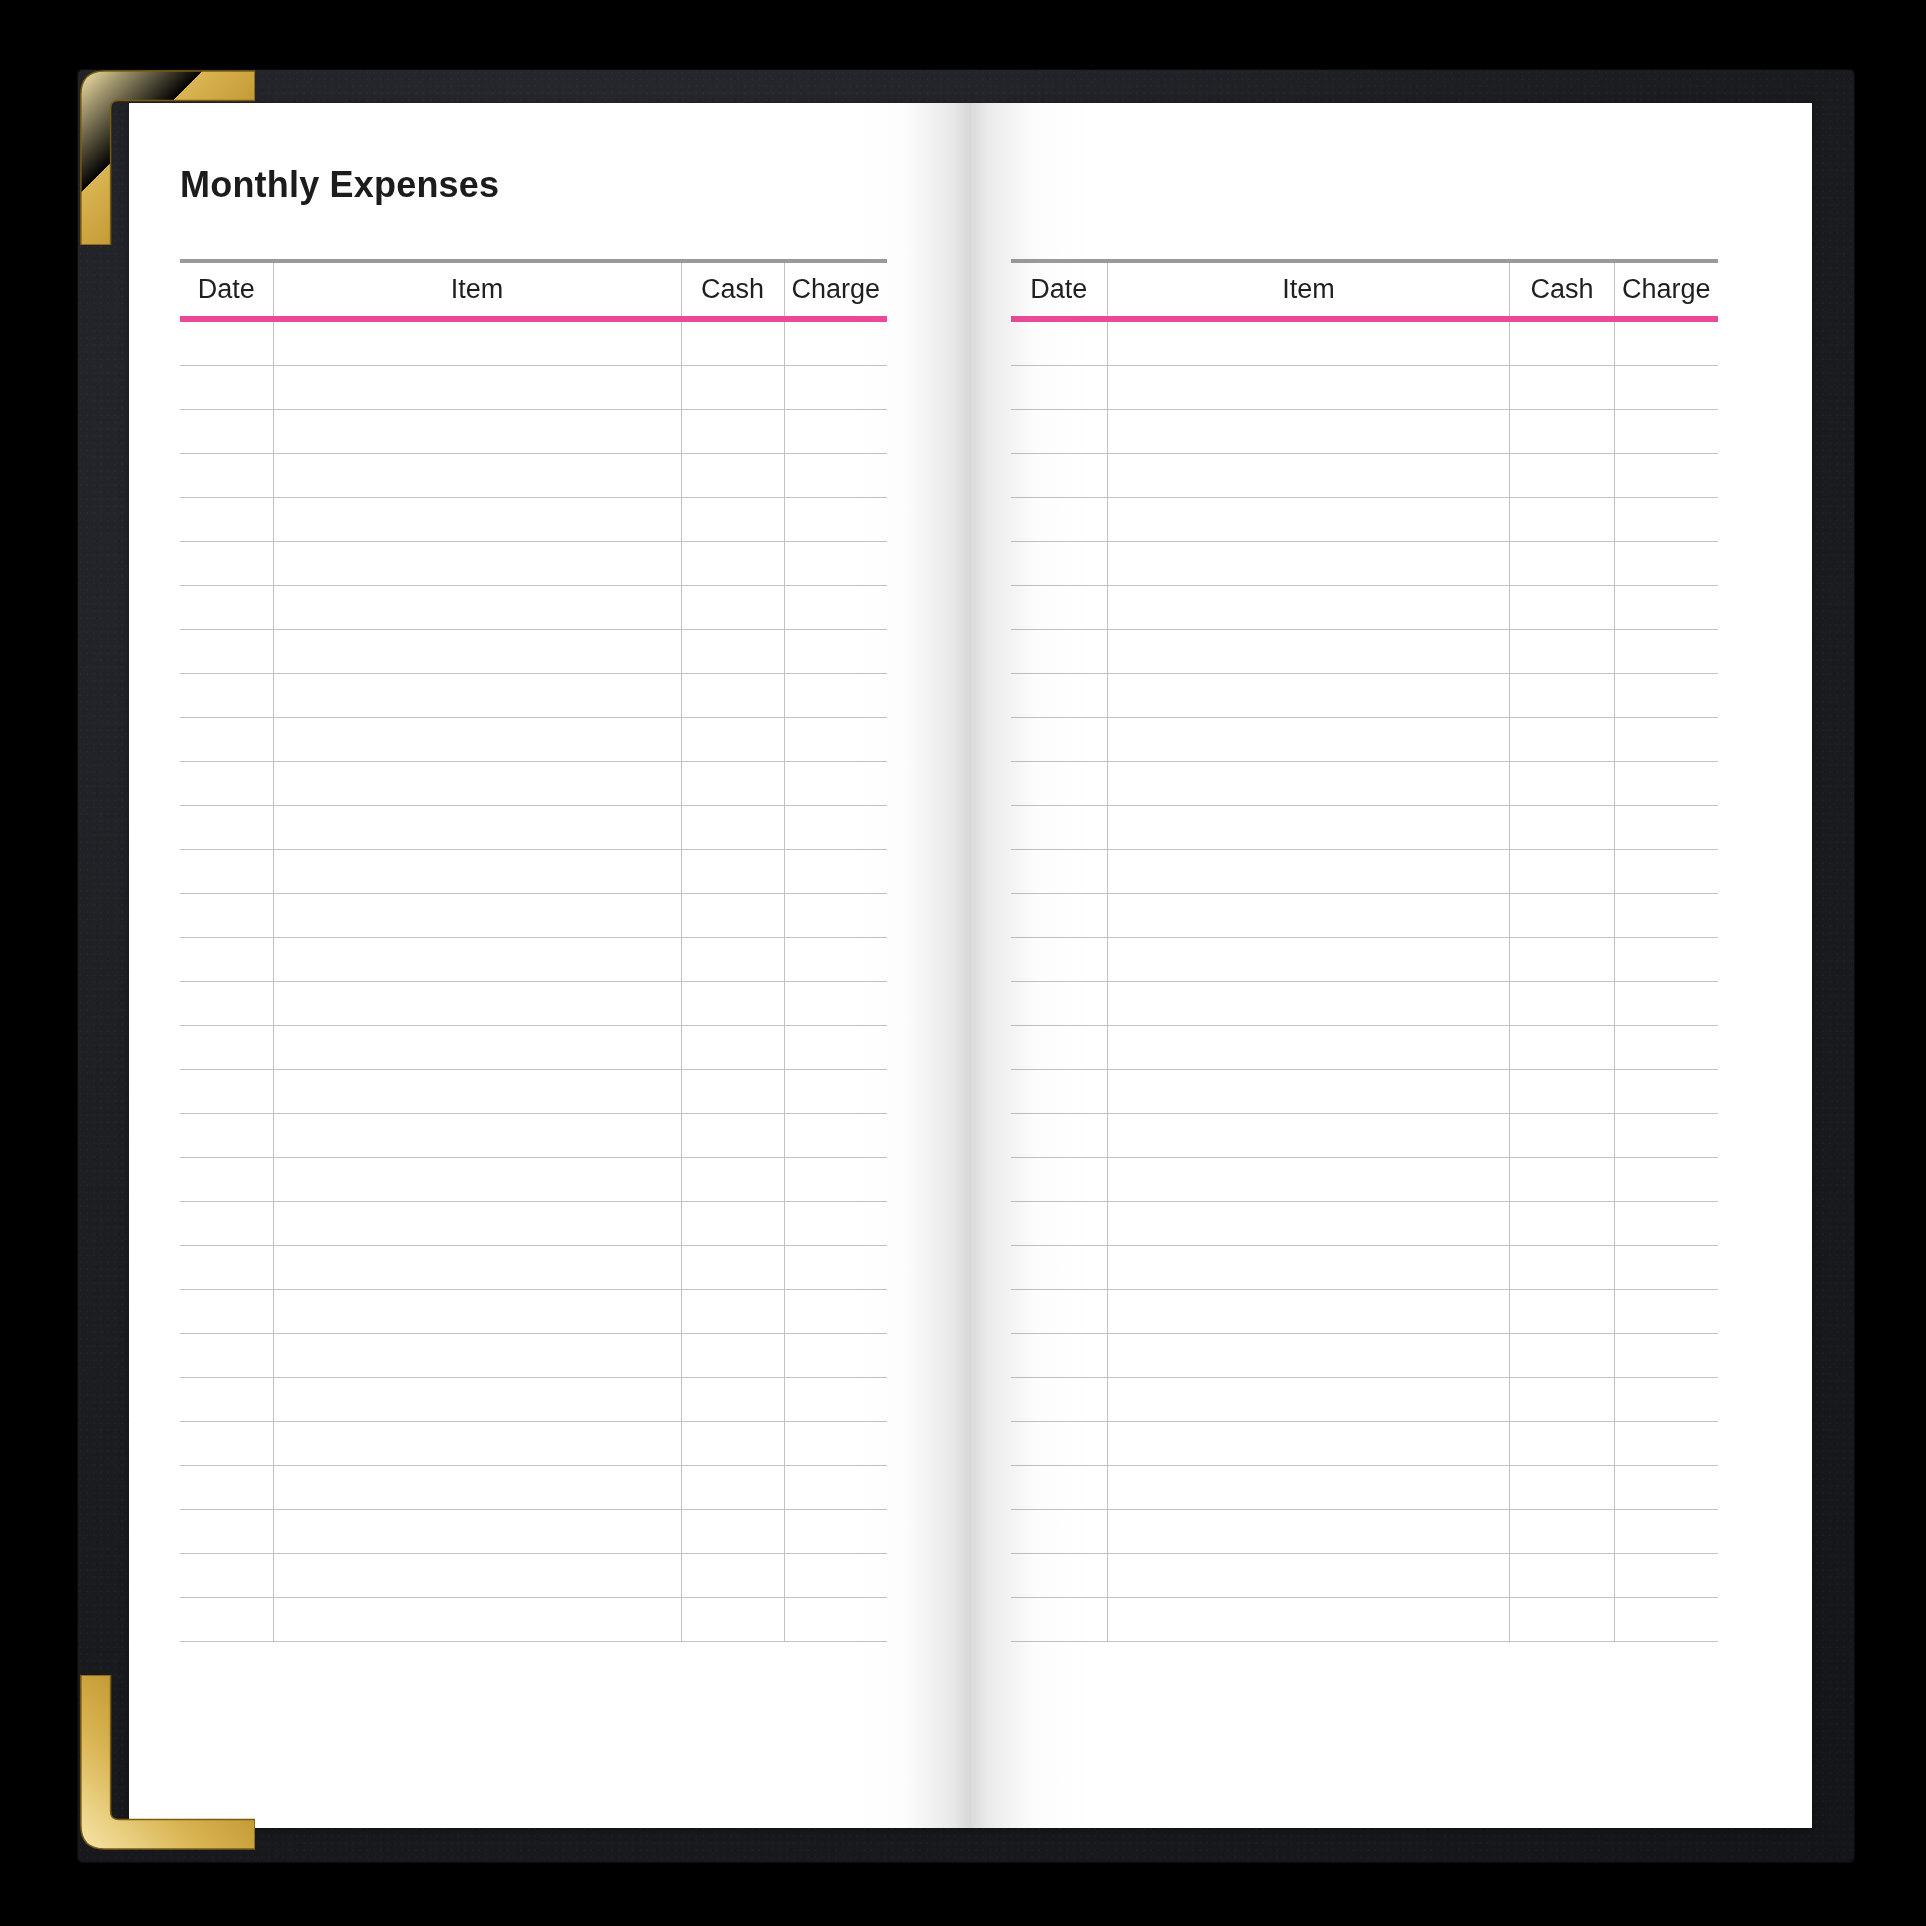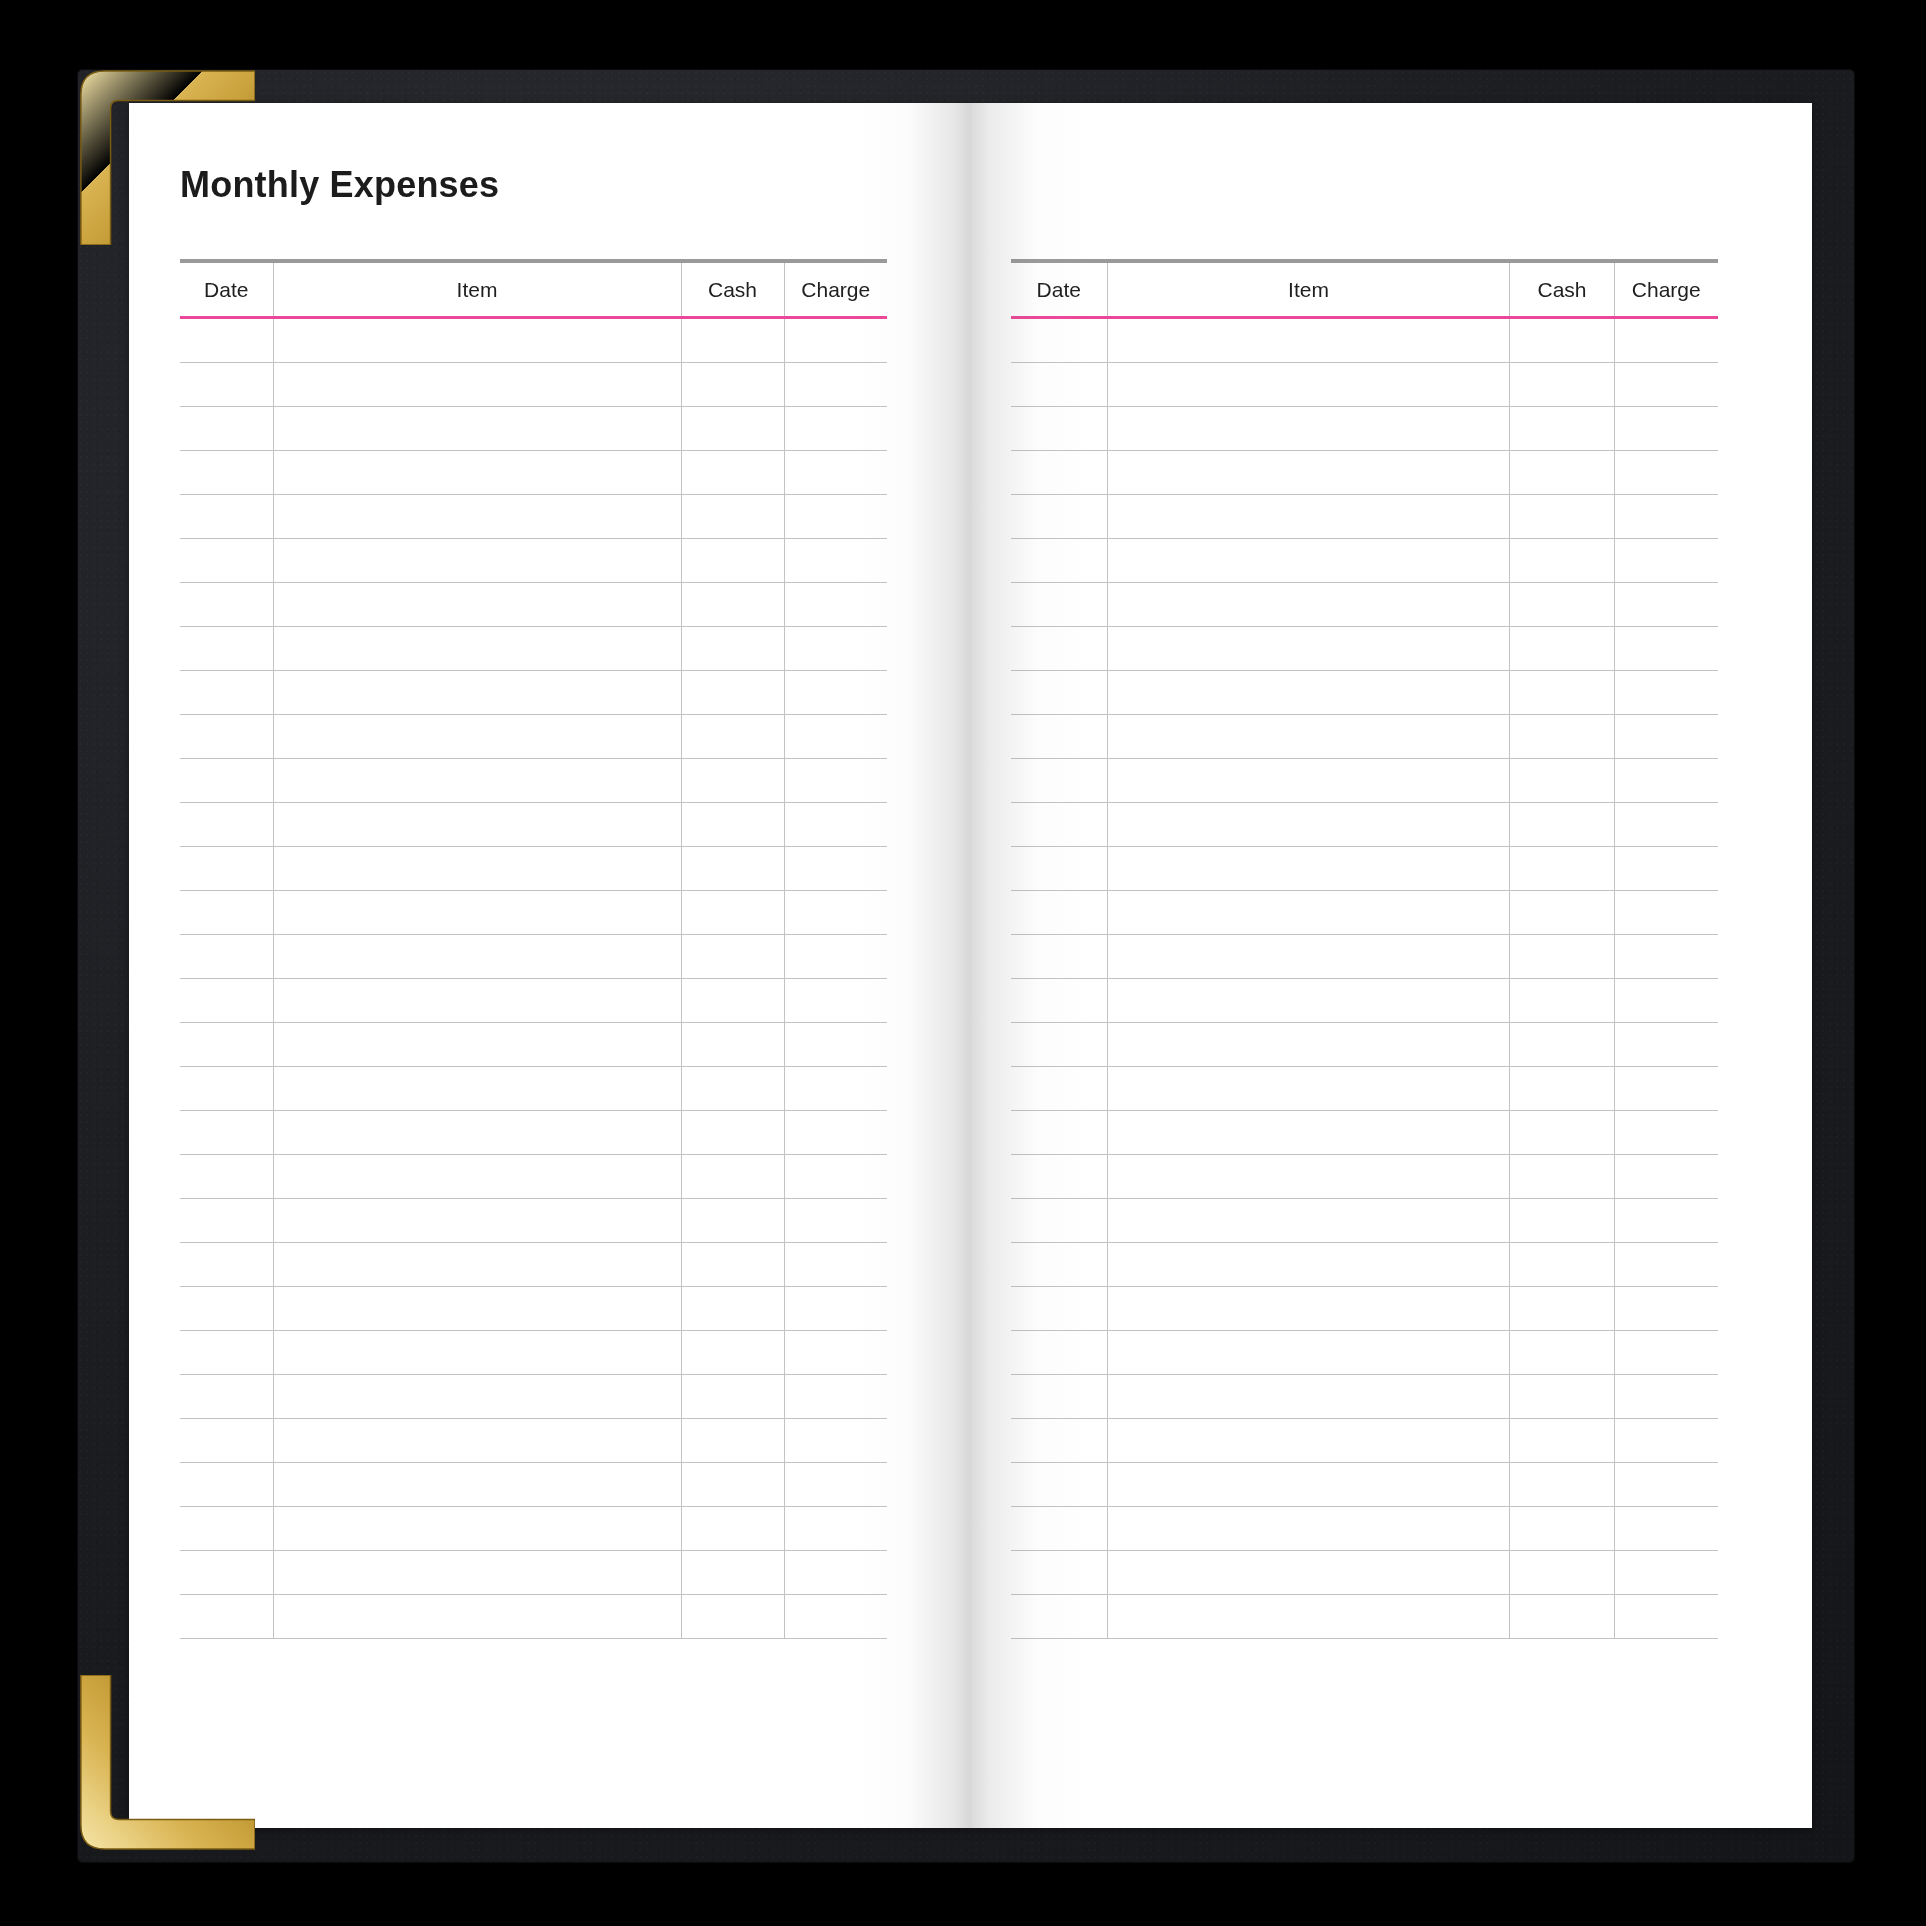--- a/index.html
+++ b/index.html
@@ -159,22 +159,22 @@
     text-align: center;
     vertical-align: middle;
     background: transparent;
   }
   table.ledger-table th:last-child,
   table.ledger-table td:last-child {
     border-right: none;
   }
   table.ledger-table thead th {
     height: 53px;
-    font-size: 21px;
-    border-bottom: 3px solid #ec4899;
+    font-size: 27px;
+    border-bottom: 6px solid #ec4899;
   }
   table.ledger-table tbody td {
     height: 43px;
   }
   table.ledger-table tbody tr:last-child td {
     border-bottom: 1px solid #c2c2c2;
   }
 
   .col-date   { width: 93px; }
   .col-item   { width: 408px; }

